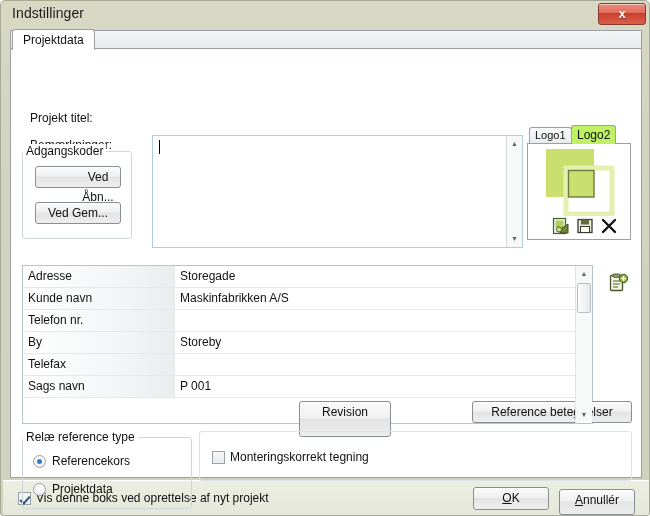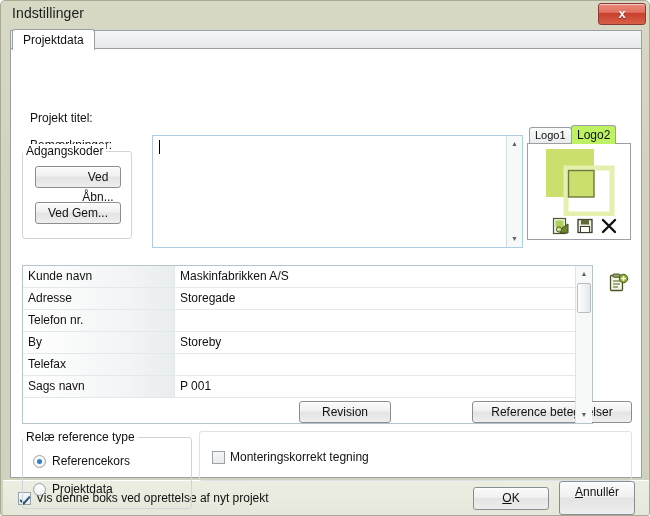--- a/index.html
+++ b/index.html
@@ -458,26 +458,26 @@
     <div id="grid-wrap">
       <div id="grid-scroll">
         <div class="vscroll" style="left:0; top:0; width:16px; height:157px; border-left:none; background:#f7f8f8;">
           <div class="arrow up">▲</div>
           <div class="thumb" style="top:17px; height:28px;"></div>
           <div class="arrow down">▼</div>
         </div>
       </div>
       <div id="grid-rows">
           <div class="grid-row">
+            <div class="grid-key">Adresse</div>
+            <div class="grid-val">Storegade</div>
+          </div>
+          <div class="grid-row">
             <div class="grid-key">Kunde navn</div>
             <div class="grid-val">Maskinfabrikken A/S</div>
-          </div>
-          <div class="grid-row">
-            <div class="grid-key">Adresse</div>
-            <div class="grid-val">Storegade</div>
           </div>
           <div class="grid-row">
             <div class="grid-key">Telefon nr.</div>
             <div class="grid-val"></div>
           </div>
           <div class="grid-row">
             <div class="grid-key">By</div>
             <div class="grid-val">Storeby</div>
           </div>
           <div class="grid-row">
@@ -508,21 +508,21 @@
       <div class="radio-row" style="left:10px; top:16px;">
         <span class="radio-dot on"></span>
         <span class="radio-label">Referencekors</span>
       </div>
       <div class="radio-row" style="left:10px; top:44px;">
         <span class="radio-dot"></span>
         <span class="radio-label">Projektdata</span>
       </div>
     </div>
 
-    <div class="btn" style="left:288px; top:352px; width:92px; height:22px; line-height:20px;">
+    <div class="btn" style="left:288px; top:352px; width:92px; height:36px; line-height:20px;">
       <span>Revision</span>
     </div>
     <div class="btn" style="left:461px; top:352px; width:160px; height:22px; line-height:20px;">
       <span>Reference betegnelser</span>
     </div>
 
     <div class="groupbox" style="left:188px; top:382px; width:433px; height:50px; border-color:#dbe3e8;">
       <div class="check-row" style="left:12px; top:18px;">
         <span class="check-box"></span>
         <span class="check-label">Monteringskorrekt tegning</span>
@@ -532,18 +532,18 @@
   </div>
 
   <div id="bottombar">
     <div class="check-row" style="left:15px; top:10px;">
       <span class="check-box on"></span>
       <span class="check-label">Vis denne boks ved oprettelse af nyt projekt</span>
     </div>
     <div class="btn" style="left:470px; top:6px; width:76px; height:23px; line-height:21px;">
       <span class="acckey">O</span><span>K</span>
     </div>
-    <div class="btn" style="left:556px; top:0; width:76px; height:34px; line-height:21px;">
+    <div class="btn" style="left:556px; top:8px; width:76px; height:26px; line-height:21px;">
       <span class="acckey">A</span><span>nnullér</span>
     </div>
   </div>
 
 </div>
 
 </body></html>

